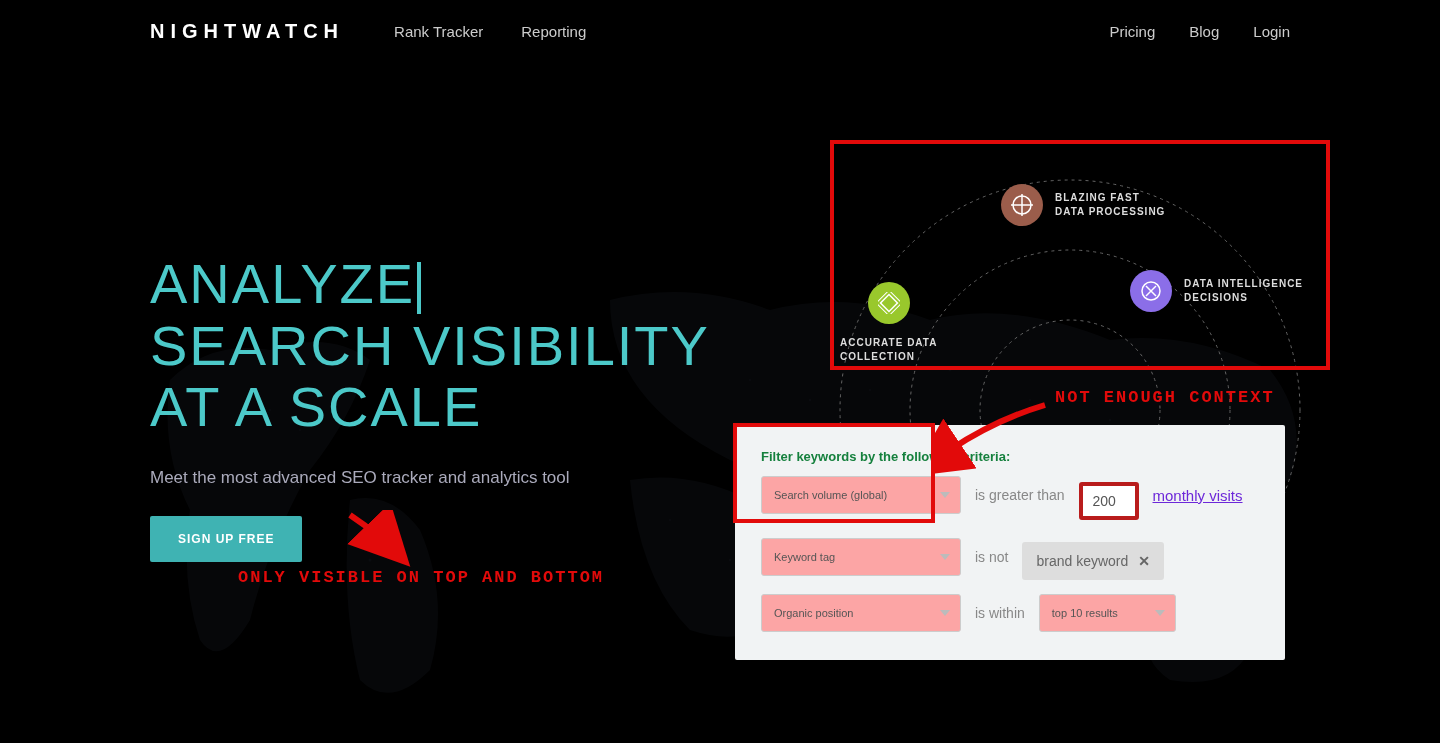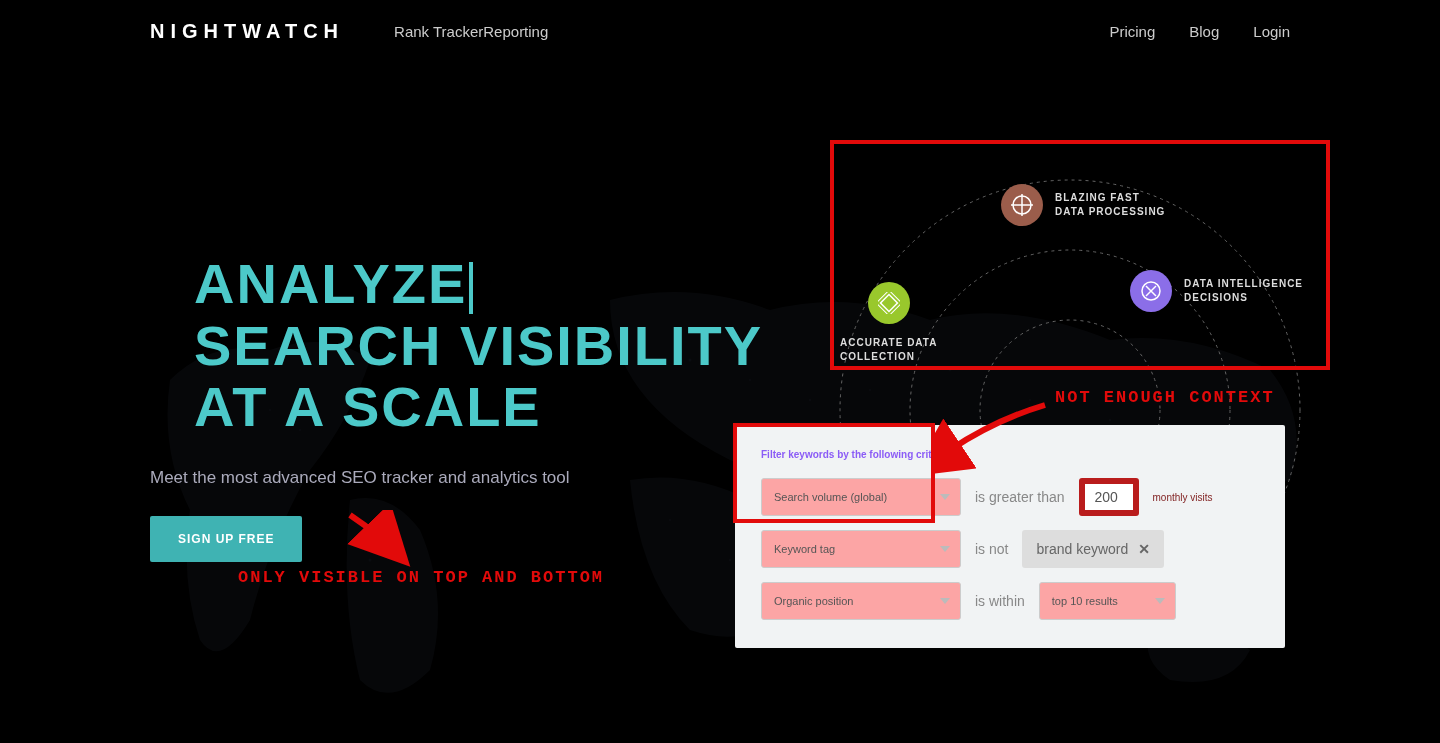--- a/index.html
+++ b/index.html
@@ -31,37 +31,36 @@
   z-index: 5;
   text-align: right;
 }
 .logo {
   font-size: 20px;
   font-weight: 700;
   letter-spacing: 6px;
   color: #fff;
   margin-right: 50px;
 }
-.nav-left { display: flex; }
+.nav-left { display: flex; gap: 38px; }
 .nav-right { display: flex; gap: 34px; margin-left: auto; }
 .nav-link { color: #ccc; font-size: 15px; cursor: pointer; }
 .hero {
   position: relative;
   padding: 190px 0 0 150px;
   z-index: 3;
 }
 .hero-title {
   font-family: "Arial Black", Impact, sans-serif;
   font-size: 56px;
-  font-weight: 700;
+  font-weight: 400;
   line-height: 1.1;
   letter-spacing: 2px;
   color: #4cc9c9;
   text-transform: uppercase;
-  margin-left: 44px;
 }
 .hero-title .cursor {
   display: inline-block;
   width: 4px;
   height: 52px;
   background: #4cc9c9;
   vertical-align: middle;
   margin-left: 2px;
 }
 .hero-sub {
@@ -144,24 +143,24 @@
   position: absolute;
   top: 425px;
   left: 735px;
   width: 550px;
   background: #f1f3f4;
   padding: 24px 26px 28px;
   z-index: 4;
   border-radius: 2px;
 }
 .filter-title {
-  color: #8b5cf6;
-  font-size: 10px;
+  color: #15803d;
+  font-size: 13px;
   font-weight: 700;
-  margin-bottom: 18px;
+  margin-bottom: 6px;
 }
 .filter-row {
   display: flex;
   align-items: center;
   gap: 14px;
   margin-bottom: 14px;
 }
 .dropdown {
   position: relative;
   width: 200px;
@@ -180,31 +179,31 @@
   position: absolute;
   right: 10px;
   width: 0; height: 0;
   border-left: 5px solid transparent;
   border-right: 5px solid transparent;
   border-top: 6px solid #bbb;
 }
 .op-text { color: #888; font-size: 14px; white-space: nowrap; text-align: right; }
 .val-input {
   width: 60px; height: 38px;
-  background: #fff; border: 6px solid #b91c1c; border-radius: 3px;
-  padding: 0 10px; color: #555; font-size: 14px;
+  background: #fff; border: 4px solid #b91c1c; border-radius: 3px;
+  padding: 0 10px; color: #555; font-size: 14px; margin-top: 12px;
 }
 .val-dropdown { width: 137px; }
 .tag-chip {
   display: flex; align-items: center; gap: 10px;
   background: #ddd; color: #666; font-size: 14px;
-  height: 38px; padding: 0 14px; border-radius: 3px;
+  height: 38px; padding: 0 14px; border-radius: 3px; margin-top: 8px;
 }
 .tag-chip .x { font-weight: 700; cursor: pointer; }
-.suffix-text { color: #7f1d1d; font-size: 10px; }
+.suffix-text { color: #6d28d9; font-size: 15px; text-decoration: underline; }
 .red-box-2 {
   position: absolute;
   top: 423px;
   left: 733px;
   width: 202px;
   height: 100px;
   border: 4px solid #e20a0a;
   z-index: 6;
   pointer-events: none;
 }

